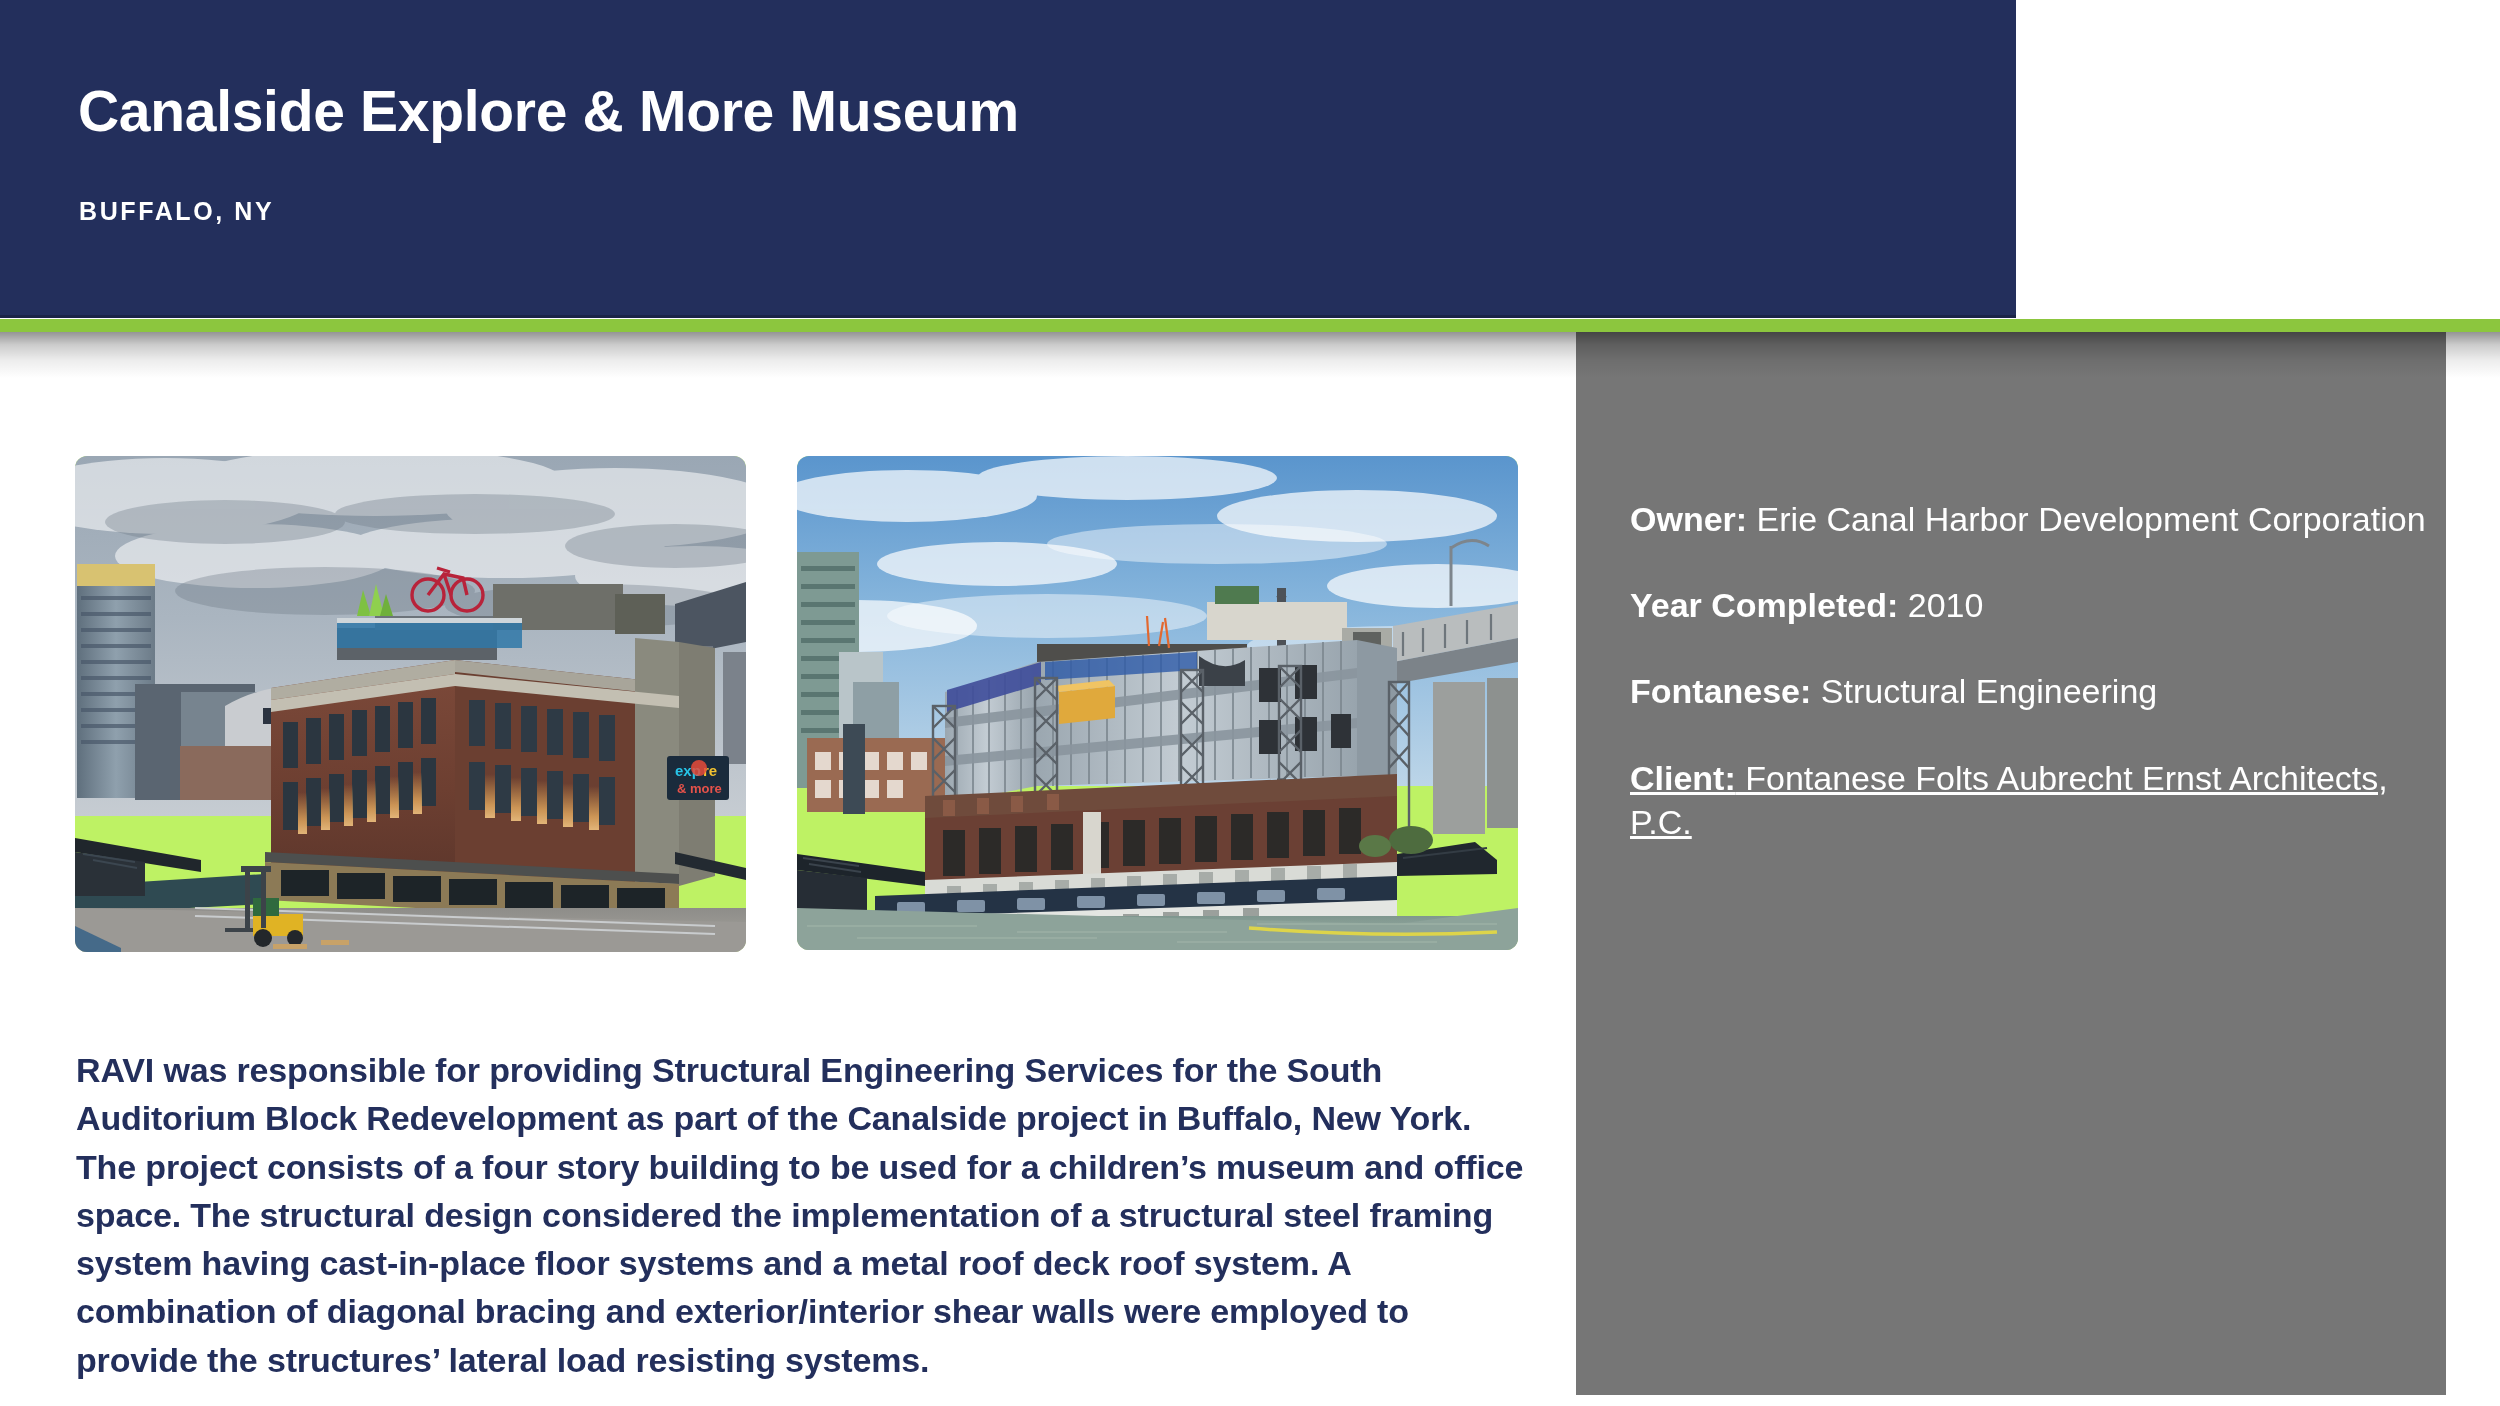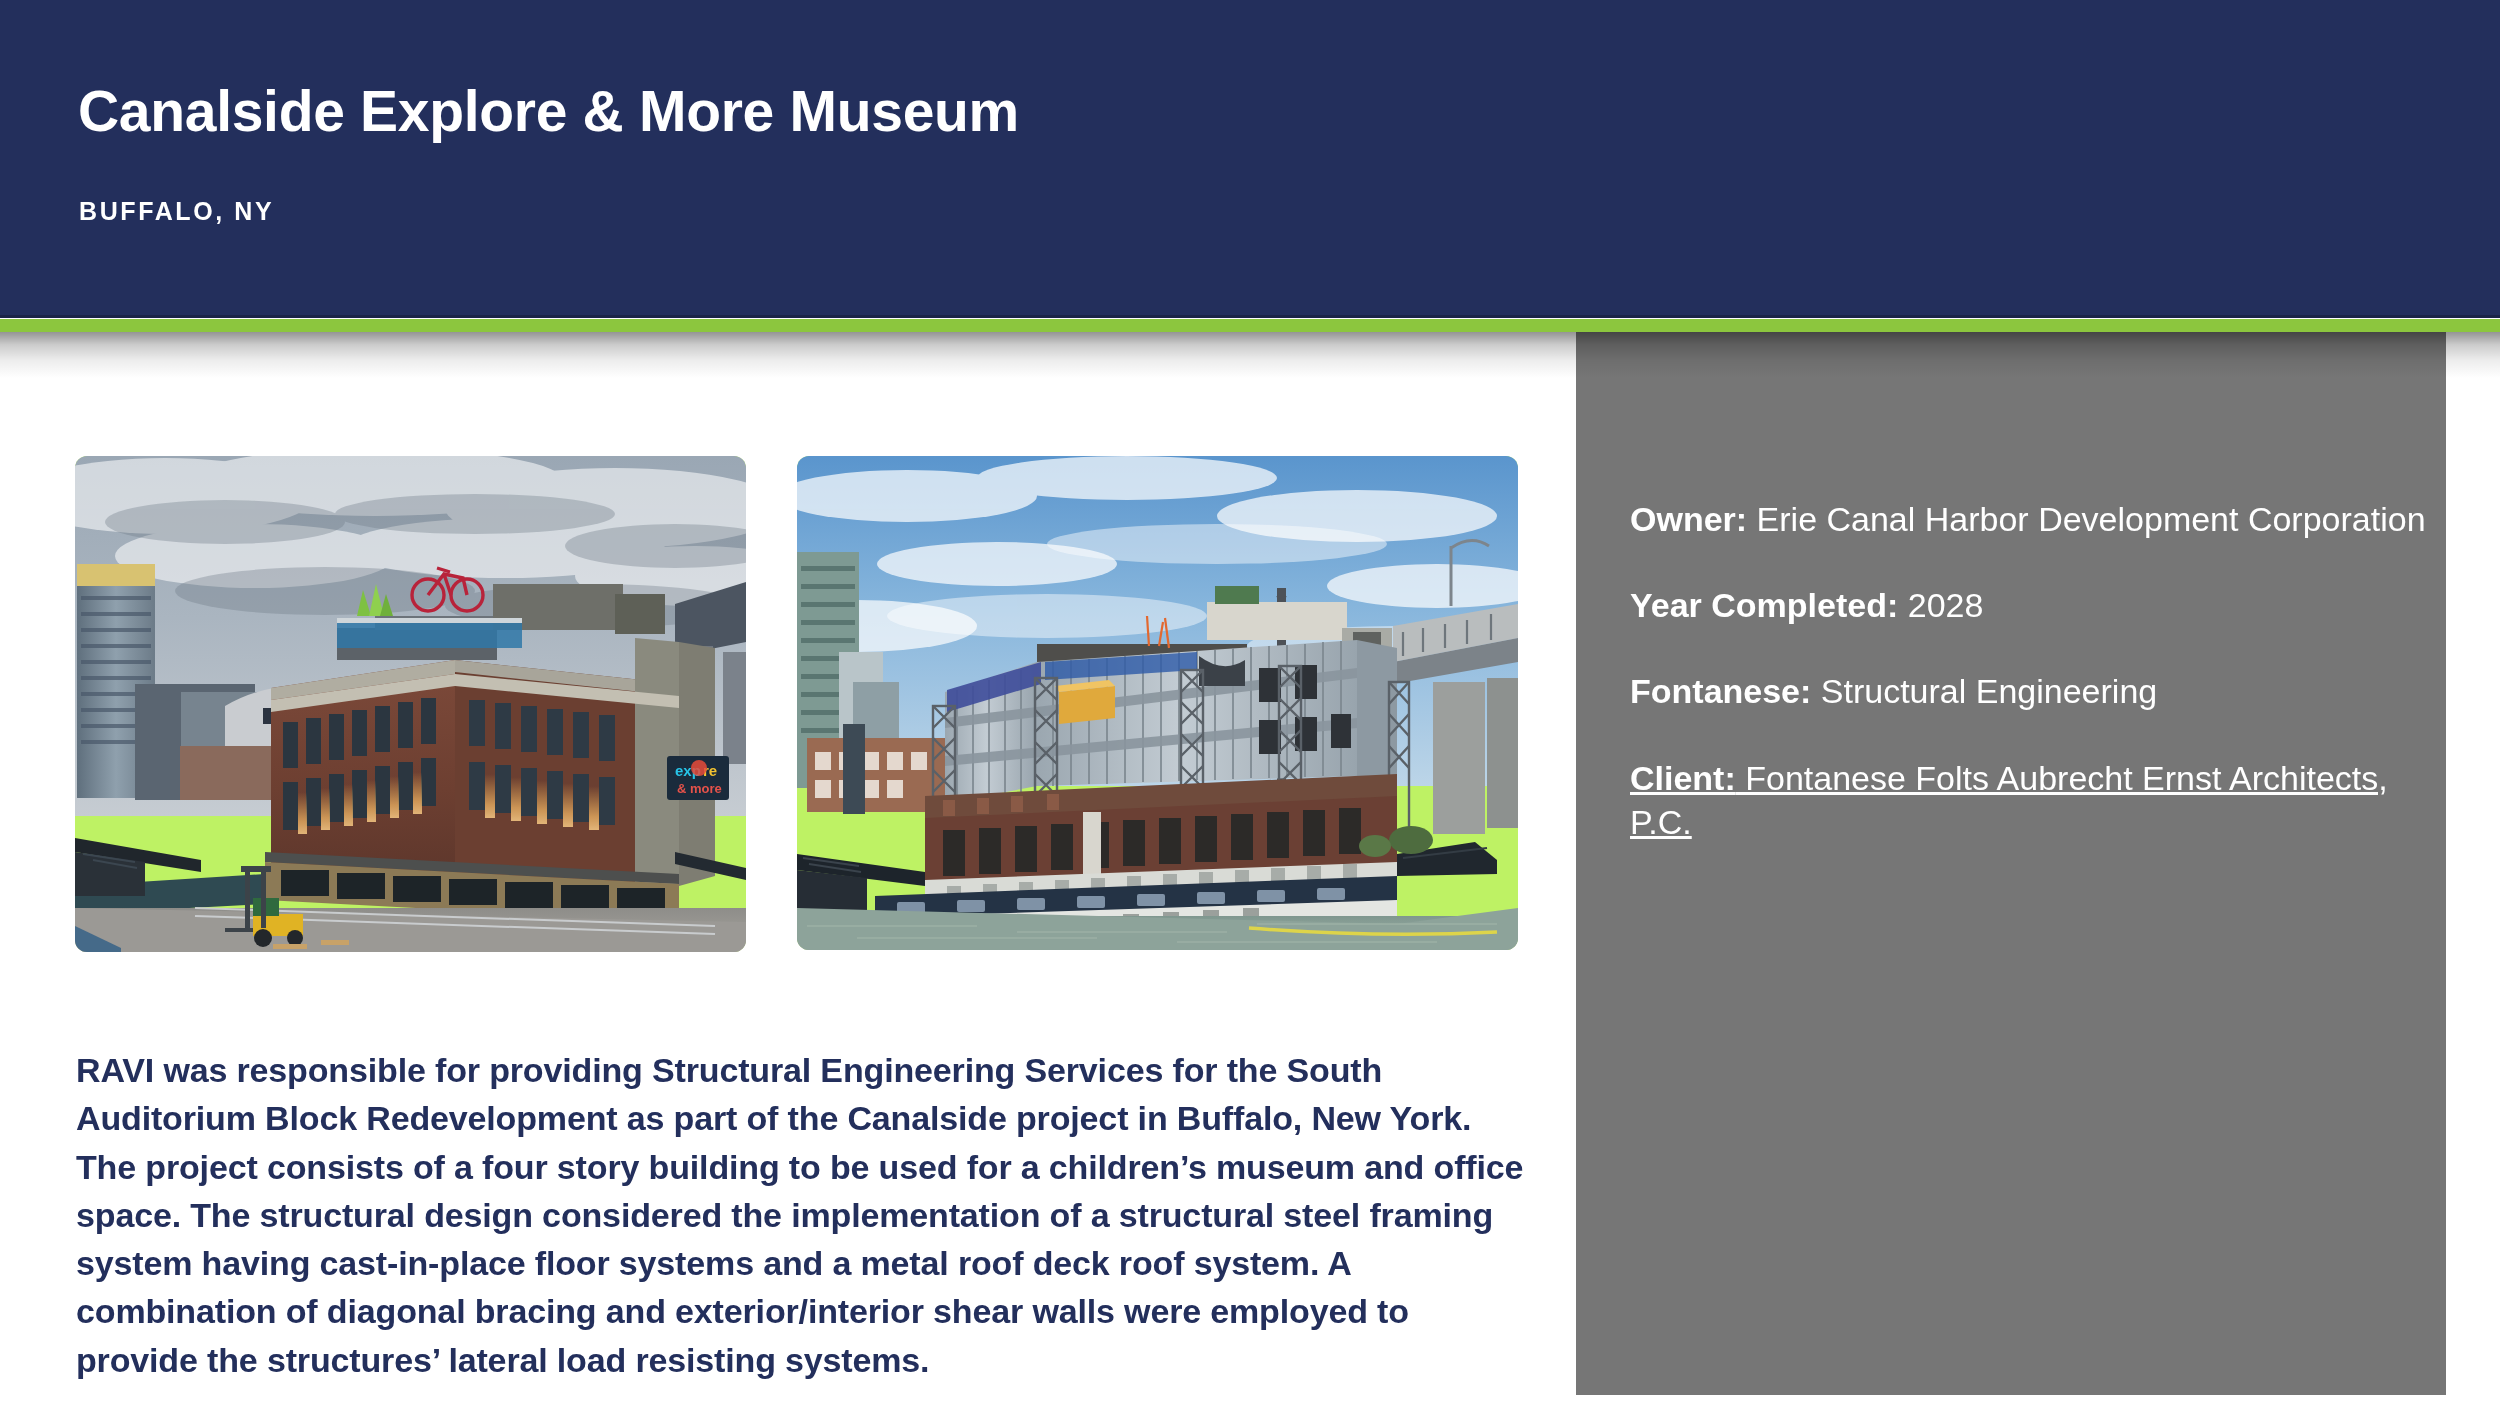--- a/index.html
+++ b/index.html
@@ -22,21 +22,21 @@
     position: absolute;
     inset: 0;
     background: #ffffff;
   }
 
   
   #header-band {
     position: absolute;
     left: 0;
     top: 0;
-    width: 2500px;
+    width: 2016px;
     height: 318px;
     background: #232f5c;
     box-sizing: border-box;
   }
   #header-band::after{
     content:"";
     position:absolute;
     left:0; right:0; bottom:0;
     height:3px;
     background: rgba(0,0,0,0.22);
@@ -164,21 +164,21 @@
   <div id="accent-shadow"></div>
 
   <div id="info-panel">
     <div id="info-panel-inner">
 
       <div class="info-row">
         <span class="info-label">Owner:</span><span class="info-value"> Erie Canal Harbor Development Corporation</span>
       </div>
 
       <div class="info-row">
-        <span class="info-label">Year Completed:</span><span class="info-value"> 2028</span>
+        <span class="info-label">Year Completed:</span><span class="info-value"> 2010</span>
       </div>
 
       <div class="info-row">
         <span class="info-label">Fontanese:</span><span class="info-value"> Structural Engineering</span>
       </div>
 
       <div class="info-row">
         <span class="info-label">Client:</span><span class="info-value"> Fontanese Folts Aubrecht Ernst Architects, P.C.</span>
       </div>
 

